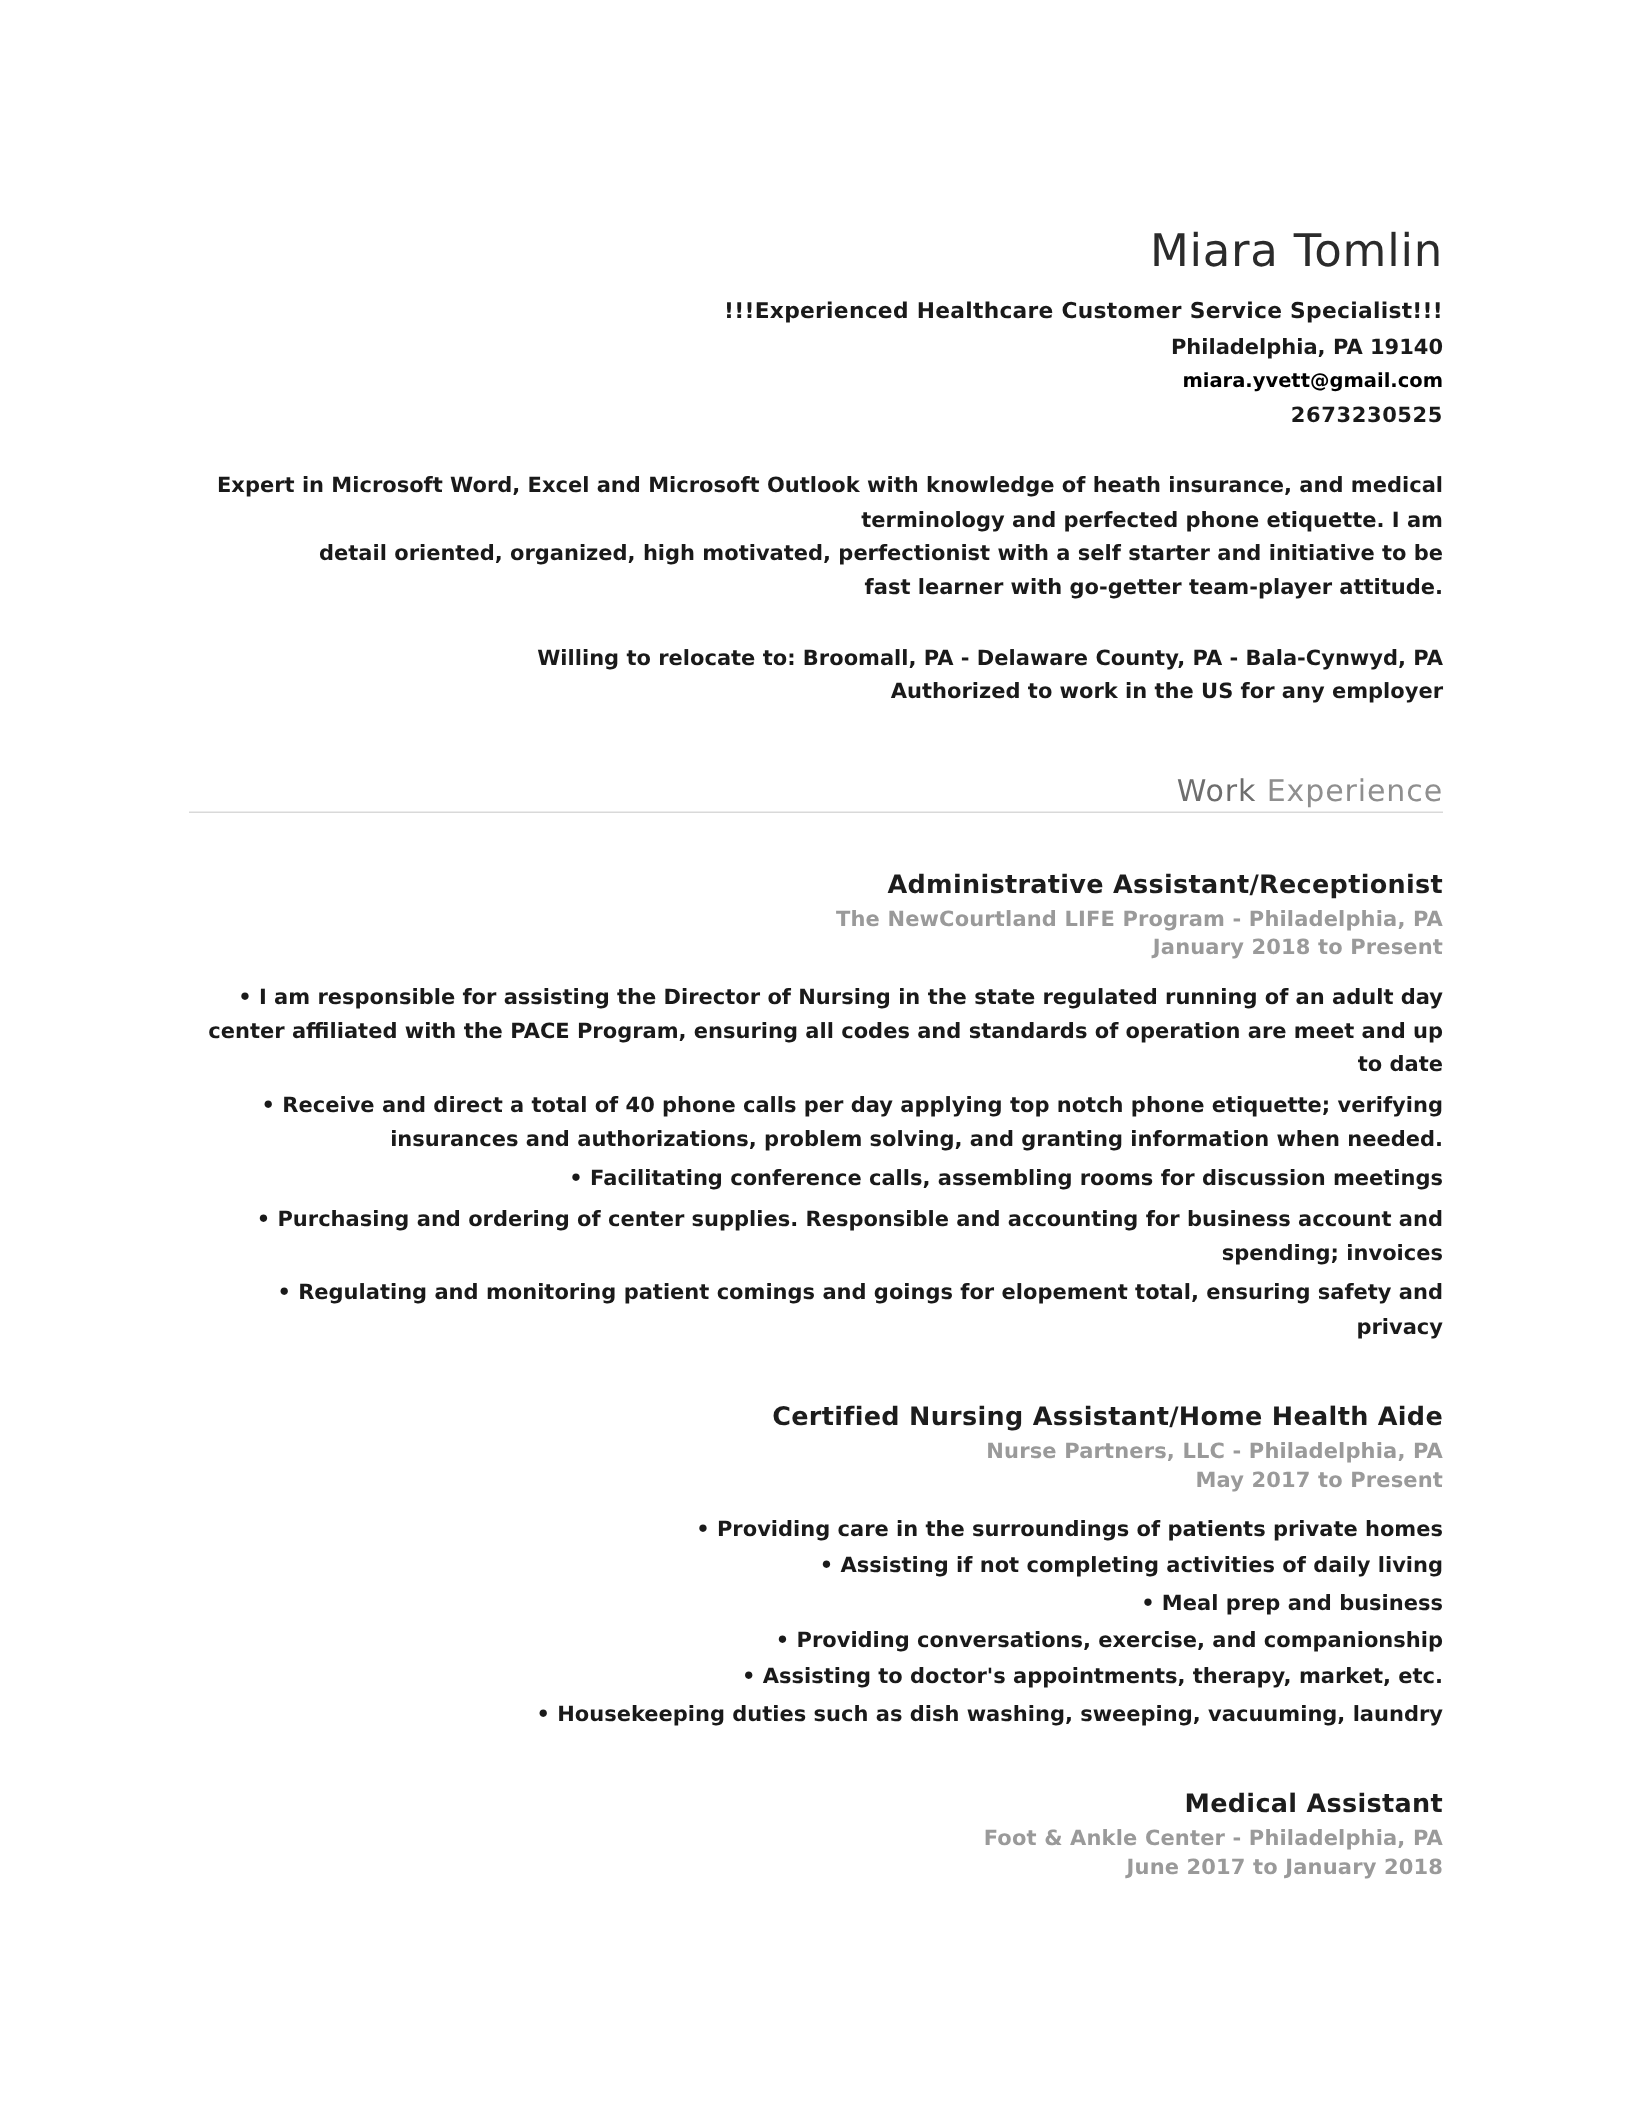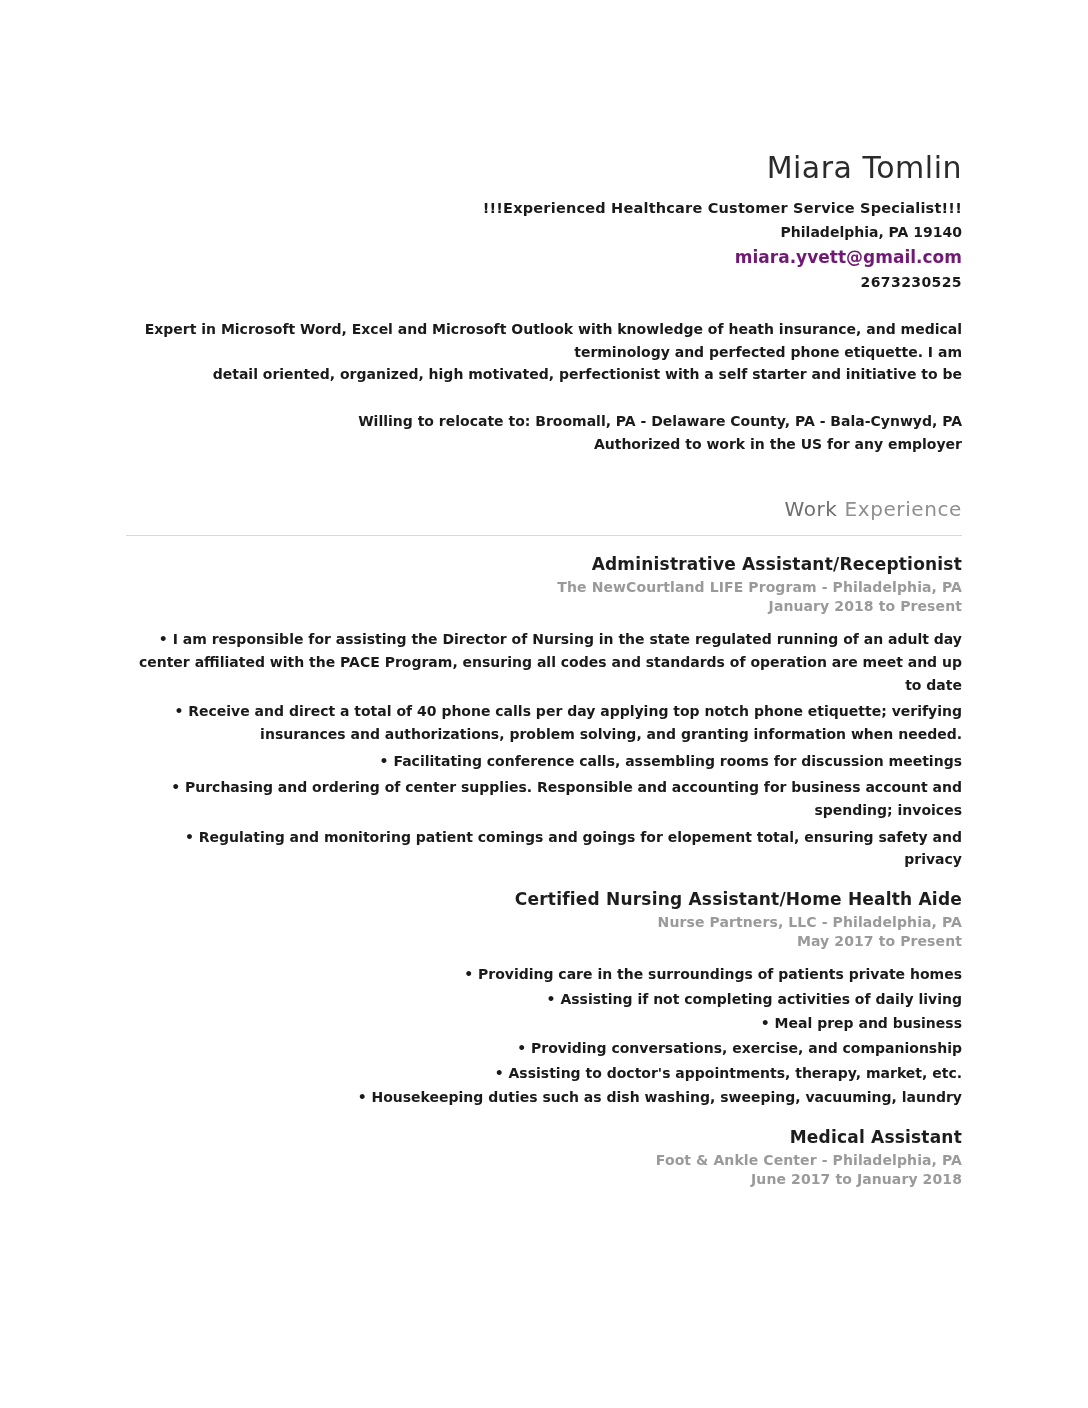--- a/index.html
+++ b/index.html
@@ -44,23 +44,23 @@
     color: #1a1a1a;
     margin: 16px 0 8px 0;
     letter-spacing: 0.2px;
   }
   .loc {
     font-size: 14px;
     font-weight: bold;
     margin: 0 0 7px 0;
   }
   .email {
-    font-size: 17px;
-    font-weight: bold;
-    color: #701a75;
+    font-size: 13px;
+    font-weight: bold;
+    color: #000000;
     margin: 0 0 7px 0;
     text-decoration: none;
     display: block;
   }
   .phone {
     font-size: 14px;
     font-weight: bold;
     margin: 0 0 0 0;
     letter-spacing: 0.4px;
   }
@@ -80,28 +80,28 @@
     line-height: 1.62;
   }
   .relocate p { margin: 0; }
 
   .section-title {
     margin-top: 42px;
     font-size: 20px;
     font-weight: 400;
     color: #8f8f8f;
     letter-spacing: 0.6px;
-    padding-bottom: 14px;
+    padding-bottom: 2px;
     border-bottom: 1px solid #d9d9d9;
   }
   .section-title .strong {
     color: #6e6e6e;
   }
   .job {
-    margin-top: 18px;
+    margin-top: 38px;
   }
   .job-title {
     font-size: 17px;
     font-weight: bold;
     color: #1d1d1d;
     letter-spacing: 0.2px;
     margin: 0 0 5px 0;
   }
   .job-meta {
     font-size: 14px;
@@ -144,20 +144,21 @@
     <h1 class="name">Miara Tomlin</h1>
 
     <div class="headline">!!!Experienced Healthcare Customer Service Specialist!!!</div>
     <div class="loc">Philadelphia, PA 19140</div>
     <a class="email" href="#">miara.yvett@gmail.com</a>
     <div class="phone">2673230525</div>
 
     <div class="summary">
       <p>Expert in Microsoft Word, Excel and Microsoft Outlook with knowledge of heath insurance, and medical terminology and perfected phone etiquette. I am</p>
       <p>detail oriented, organized, high motivated, perfectionist with a self starter and initiative to be</p>
+      <p>fast learner with go-getter team-player attitude.</p>
     </div>
 
     <div class="relocate">
       <p>Willing to relocate to: Broomall, PA - Delaware County, PA - Bala-Cynwyd, PA</p>
       <p>Authorized to work in the US for any employer</p>
     </div>
 
     <div class="section-title">
       <span class="strong">Work</span><span> Experience</span>
     </div>

